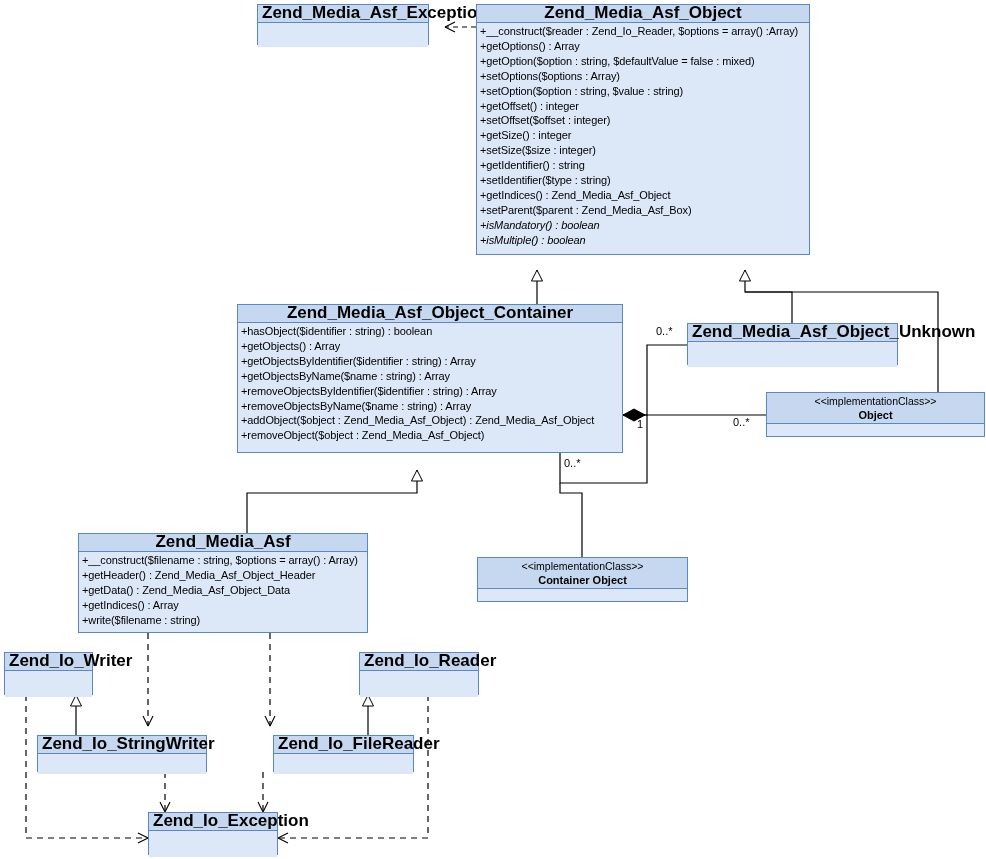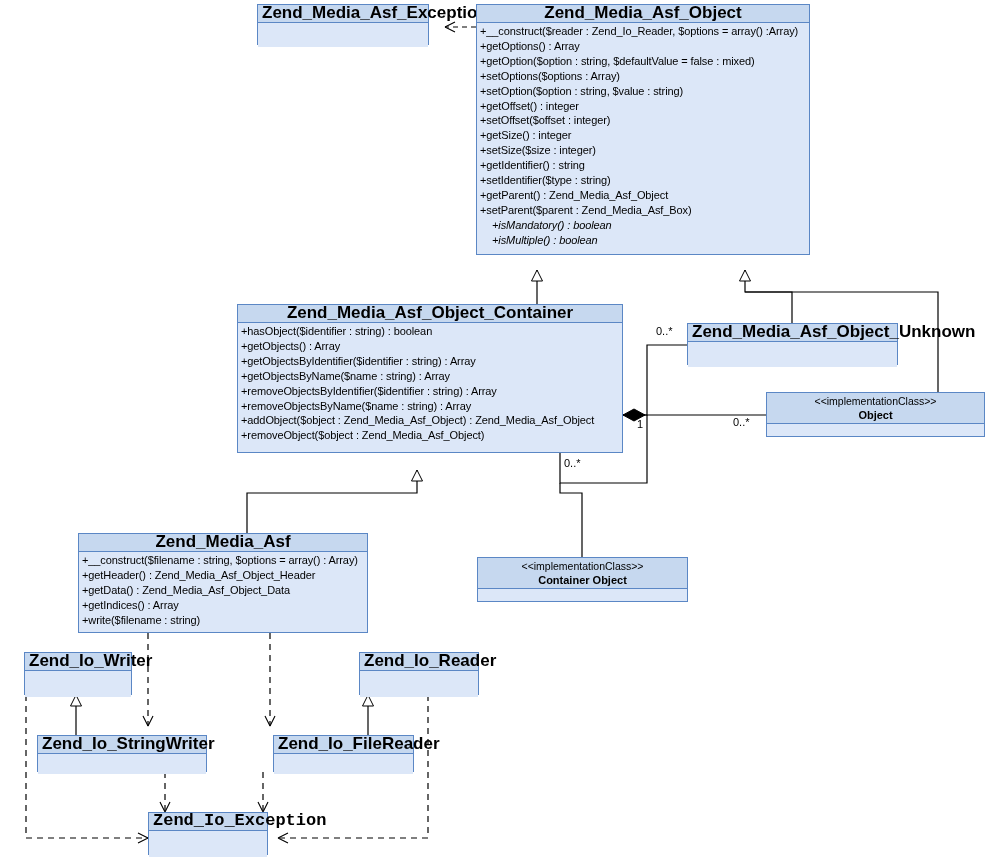--- a/index.html
+++ b/index.html
@@ -76,21 +76,20 @@
   }
   .uml-member {
     font-size: 11px;
     line-height: 14.9px;
     color: #000000;
     white-space: nowrap;
     letter-spacing: -0.1px;
   }
   .uml-member.abstract {
     font-style: italic;
-    margin-left: 12px;
   }
   .uml-empty {
     box-sizing: border-box;
     background: #dce7f8;
   }
   .mult-label {
     position: absolute;
     font-size: 11px;
     line-height: 12px;
     color: #000000;
@@ -192,21 +191,21 @@
       <div class="uml-member">+getOptions() : Array</div>
       <div class="uml-member">+getOption($option : string, $defaultValue = false : mixed)</div>
       <div class="uml-member">+setOptions($options : Array)</div>
       <div class="uml-member">+setOption($option : string, $value : string)</div>
       <div class="uml-member">+getOffset() : integer</div>
       <div class="uml-member">+setOffset($offset : integer)</div>
       <div class="uml-member">+getSize() : integer</div>
       <div class="uml-member">+setSize($size : integer)</div>
       <div class="uml-member">+getIdentifier() : string</div>
       <div class="uml-member">+setIdentifier($type : string)</div>
-      <div class="uml-member">+getParent() : Zend_Media_Asf_Object</div>
+      <div class="uml-member">+getIndices() : Zend_Media_Asf_Object</div>
       <div class="uml-member">+setParent($parent : Zend_Media_Asf_Box)</div>
       <div class="uml-member abstract">+isMandatory() : boolean</div>
       <div class="uml-member abstract">+isMultiple() : boolean</div>
     </div>
   </div>
 
   <div class="uml-class" style="left:237px; top:304px; width:386px; height:149px;">
     <div class="uml-name">Zend_Media_Asf_Object_Container</div>
     <div class="uml-members">
       <div class="uml-member">+hasObject($identifier : string) : boolean</div>
@@ -245,41 +244,41 @@
     <div class="uml-name">Zend_Media_Asf</div>
     <div class="uml-members">
       <div class="uml-member">+__construct($filename : string, $options = array() : Array)</div>
       <div class="uml-member">+getHeader() : Zend_Media_Asf_Object_Header</div>
       <div class="uml-member">+getData() : Zend_Media_Asf_Object_Data</div>
       <div class="uml-member">+getIndices() : Array</div>
       <div class="uml-member">+write($filename : string)</div>
     </div>
   </div>
 
-  <div class="uml-class" style="left:4px; top:652px; width:108px; height:43px;margin-left:20px;">
+  <div class="uml-class" style="left:4px; top:652px; width:89px; height:43px;">
     <div class="uml-name">Zend_Io_Writer</div>
     <div class="uml-empty" style="height:26px;"></div>
   </div>
 
   <div class="uml-class" style="left:327px; top:652px; width:120px; height:43px;margin-left:32px;">
     <div class="uml-name">Zend_Io_Reader</div>
     <div class="uml-empty" style="height:26px;"></div>
   </div>
 
   <div class="uml-class" style="left:37px; top:735px; width:170px; height:37px;">
     <div class="uml-name">Zend_Io_StringWriter</div>
     <div class="uml-empty" style="height:20px;"></div>
   </div>
 
   <div class="uml-class" style="left:258px; top:735px; width:141px; height:37px;margin-left:15px;">
     <div class="uml-name">Zend_Io_FileReader</div>
     <div class="uml-empty" style="height:20px;"></div>
   </div>
 
-  <div class="uml-class" style="left:148px; top:812px; width:120px; height:43px;font-family:Liberation Mono, monospace;">
+  <div class="uml-class" style="left:148px; top:812px; width:130px; height:43px;">
     <div class="uml-name">Zend_Io_Exception</div>
     <div class="uml-empty" style="height:26px;"></div>
   </div>
 
   <div class="mult-label" style="left:656px; top:325px;">0..*</div>
 
   <div class="mult-label" style="left:637px; top:418px;">1</div>
 
   <div class="mult-label" style="left:733px; top:416px;">0..*</div>
 

